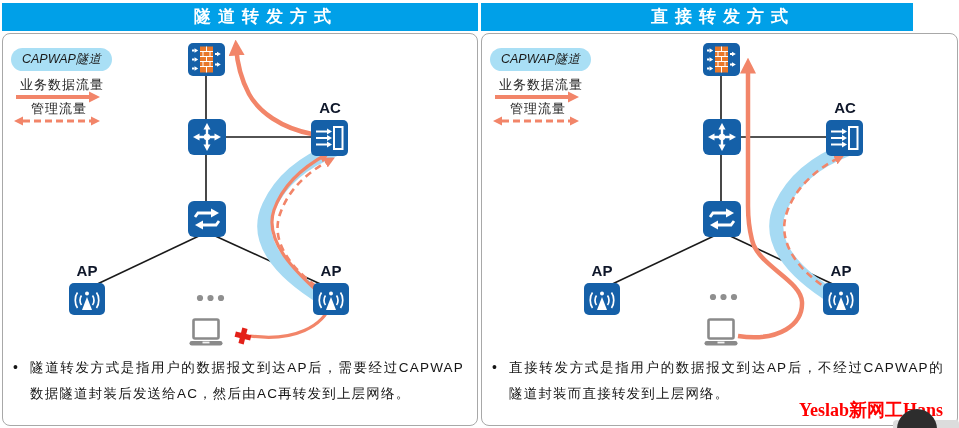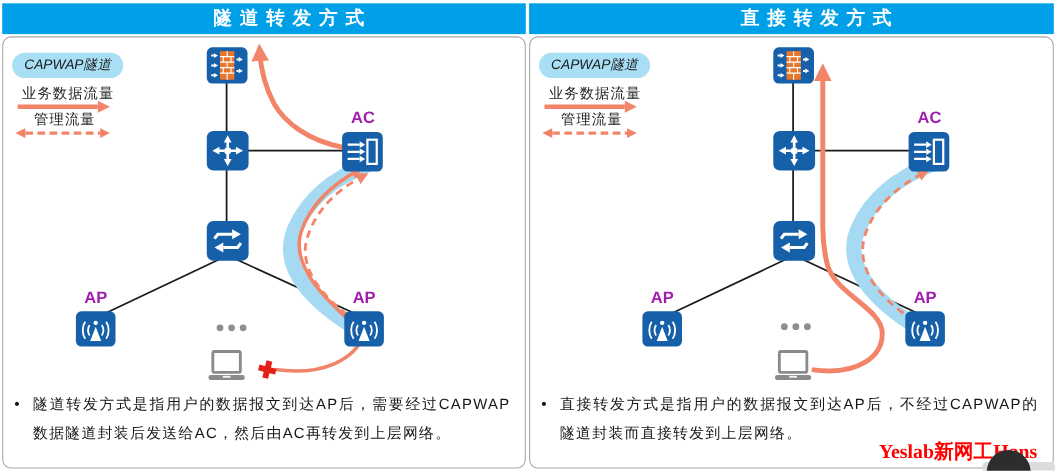--- a/index.html
+++ b/index.html
@@ -15,21 +15,21 @@
     border:1px solid #a8a8a8; border-radius:8px; overflow:hidden;
   }
   .diagram { position:absolute; left:0; top:0; }
   .pill {
     position:absolute; left:8px; top:14px; background:#A9DFF5; color:#1a1a1a;
     font-size:12.5px; padding:3px 11px; border-radius:12px; white-space:nowrap;font-style:italic;
   }
   .legend-label { position:absolute; color:#222; font-size:13px; white-space:nowrap; letter-spacing:1px;font-family:Liberation Mono, monospace; }
   .legend-arrow { position:absolute; }
   .node-label { position:absolute; width:44px; text-align:center; font-weight:bold;
-                font-size:15px; color:#a21caf; }
+                font-size:15px; color:#0f172a; }
   .desc { position:absolute; left:10px; right:13px; top:321px; display:flex; color:#151515; }
   .desc .bullet { width:17px; font-size:14px; padding-top:4px; }
   .desc .txt { flex:1; font-size:13.5px; line-height:26px; letter-spacing:1.2px; text-align:justify; }
   .watermark { position:absolute; left:799px; top:398px; color:#FF0000;
                font-family:"Liberation Serif", serif; font-weight:bold; font-size:18px;
                white-space:nowrap; z-index:30; }
   .cam-strip { position:absolute; left:893px; top:420px; width:66px; height:8px;
                background:#dcdcdc; border-radius:4px 4px 0 0; z-index:31; }
   .cam-head { position:absolute; left:897px; top:409px; width:40px; height:34px;
               background:#2d2d2d; border-radius:50% 50% 0 0 / 60% 60% 0 0; z-index:32; }
@@ -184,21 +184,21 @@
   <div class="node-label" style="left:305px; top:65px;">AC</div>
   <div class="node-label" style="left:62px; top:228px;">AP</div>
   <div class="node-label" style="left:306px; top:228px;">AP</div>
 
   <div class="desc">
     <div class="bullet">•</div>
     <div class="txt">隧道转发方式是指用户的数据报文到达AP后，需要经过CAPWAP数据隧道封装后发送给AC，然后由AC再转发到上层网络。</div>
   </div>
 </div>
 
-<div class="panel-title" style="left:481px; width:477px;">直接转发方式</div>
+<div class="panel-title" style="left:481px; width:432px;">直接转发方式</div>
 
 <div class="card" style="left:481px; width:477px;">
 
   <svg class="diagram" width="477" height="318" viewBox="0 0 477 318">
     <defs>
       <marker id="ra-s" viewBox="0 0 10 10" refX="7" refY="5" markerWidth="11" markerHeight="11" orient="auto" markerUnits="userSpaceOnUse">
           <path d="M0,0 L10,5 L0,10 Z" fill="#F28569"></path>
         </marker>
       <marker id="ra-b" viewBox="0 0 10 10" refX="6" refY="5" markerWidth="16" markerHeight="16" orient="auto" markerUnits="userSpaceOnUse">
           <path d="M0,0 L10,5 L0,10 Z" fill="#F28569"></path>

